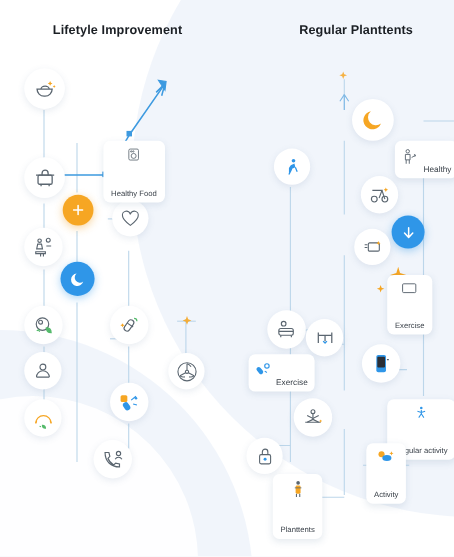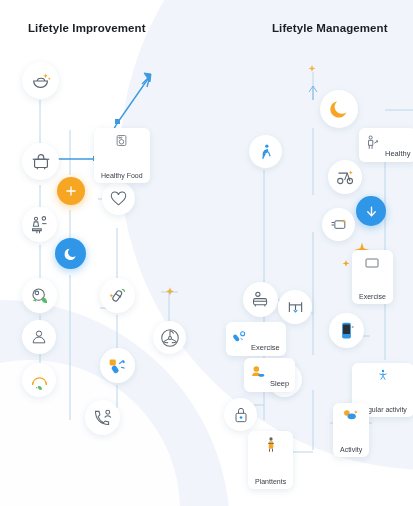--- a/index.html
+++ b/index.html
@@ -12,21 +12,21 @@
   
   .bg-blob{position:absolute;border-radius:50%;pointer-events:none;}
   .bg-a{width:620px;height:620px;left:120px;top:-150px;background:#eef3fa;opacity:.85;}
   .bg-b{width:460px;height:460px;left:-230px;top:300px;background:#eef3fa;opacity:.8;}
   .bg-c{width:300px;height:300px;left:-120px;top:360px;background:#ffffff;opacity:.9;}
 
   .title{
     position:absolute;font-size:11.5px;font-weight:bold;color:#1b1f24;
     letter-spacing:.1px;white-space:nowrap;
   }
-  #title-left{left:28px;top:22px;}
+  #title-left{left:48px;top:22px;}
   #title-right{left:272px;top:22px;}
 
   svg.lines{position:absolute;left:0;top:0;width:413px;height:506px;pointer-events:none;}
 
   
   .node{
     position:absolute;border-radius:50%;background:#ffffff;
     box-shadow:0 2px 7px rgba(80,110,150,.13);
     display:flex;align-items:center;justify-content:center;
   }
@@ -110,21 +110,21 @@
       <rect x="115" y="119" width="5" height="5" fill="#3d9ae0"></rect>
     </g>
 
     <g stroke="#7fb9e5" fill="none" stroke-width="1">
       <path d="M313,100 L313,86"></path>
       <path d="M313,86 L309,92 M313,86 L317,92"></path>
     </g>
   </svg>
 
   <div class="title" id="title-left">Lifetyle Improvement</div>
-  <div class="title" id="title-right">Lifetyle Management</div>
+  <div class="title" id="title-right">Regular Planttents</div>
 
   <div class="node" style="left:22px;top:62px;width:37px;height:37px;">
     <svg width="22" height="22" viewBox="0 0 24 24" fill="none" stroke="#5b6670" stroke-width="1.3">
       <path d="M4,12 h15 a7,7 0 0 1 -7,7 h-1 a7,7 0 0 1 -7,-7 z"></path>
       <path d="M8,12 a4,3 0 0 1 8,0" stroke="#5b6670"></path>
       <path d="M17,4 l.8,1.6 l1.6,.8 l-1.6,.8 l-.8,1.6 l-.8,-1.6 l-1.6,-.8 l1.6,-.8 z" fill="#f6a623" stroke="none"></path>
       <path d="M21,8 l.5,1 l1,.5 l-1,.5 l-.5,1 l-.5,-1 l-1,-.5 l1,-.5 z" fill="#f6a623" stroke="none"></path>
     </svg>
   </div>
 
@@ -372,30 +372,20 @@
     <span>
       <svg width="16" height="16" viewBox="0 0 24 24" fill="none">
         <rect x="3" y="8" width="6" height="11" rx="3" fill="#2f96e8" transform="rotate(-40 6 13)"></rect>
         <circle cx="16" cy="7" r="3" fill="none" stroke="#2f96e8" stroke-width="1.6"></circle>
         <path d="M13,14 l3,2" stroke="#2f96e8" stroke-width="1.4"></path>
       </svg>
     </span>
     <span class="chip-text">Exercise</span>
   </div>
 
-  <div class="chip" style="left:244px;top:358px;">
-    <span>
-      <svg width="17" height="17" viewBox="0 0 24 24" fill="none">
-        <circle cx="9" cy="7" r="4" fill="#f6a623"></circle>
-        <path d="M3,17 a6,5 0 0 1 12,0 z" fill="#f6a623"></path>
-        <rect x="12" y="14" width="8" height="4" rx="2" fill="#2f96e8"></rect>
-      </svg>
-    </span>
-    <span class="chip-text">Sleep</span>
-  </div>
 
   <div class="chip stacked" style="left:352px;top:363px;">
     <span>
       <svg width="14" height="14" viewBox="0 0 24 24" fill="none" stroke="#2f96e8" stroke-width="1.6">
         <circle cx="12" cy="5" r="2" fill="#2f96e8" stroke="none"></circle>
         <path d="M12,8 v6 M12,14 l-4,6 M12,14 l4,6 M6,10 l6,2 l6,-2"></path>
       </svg>
     </span>
     <span class="chip-text">Regular activity</span>
   </div>

